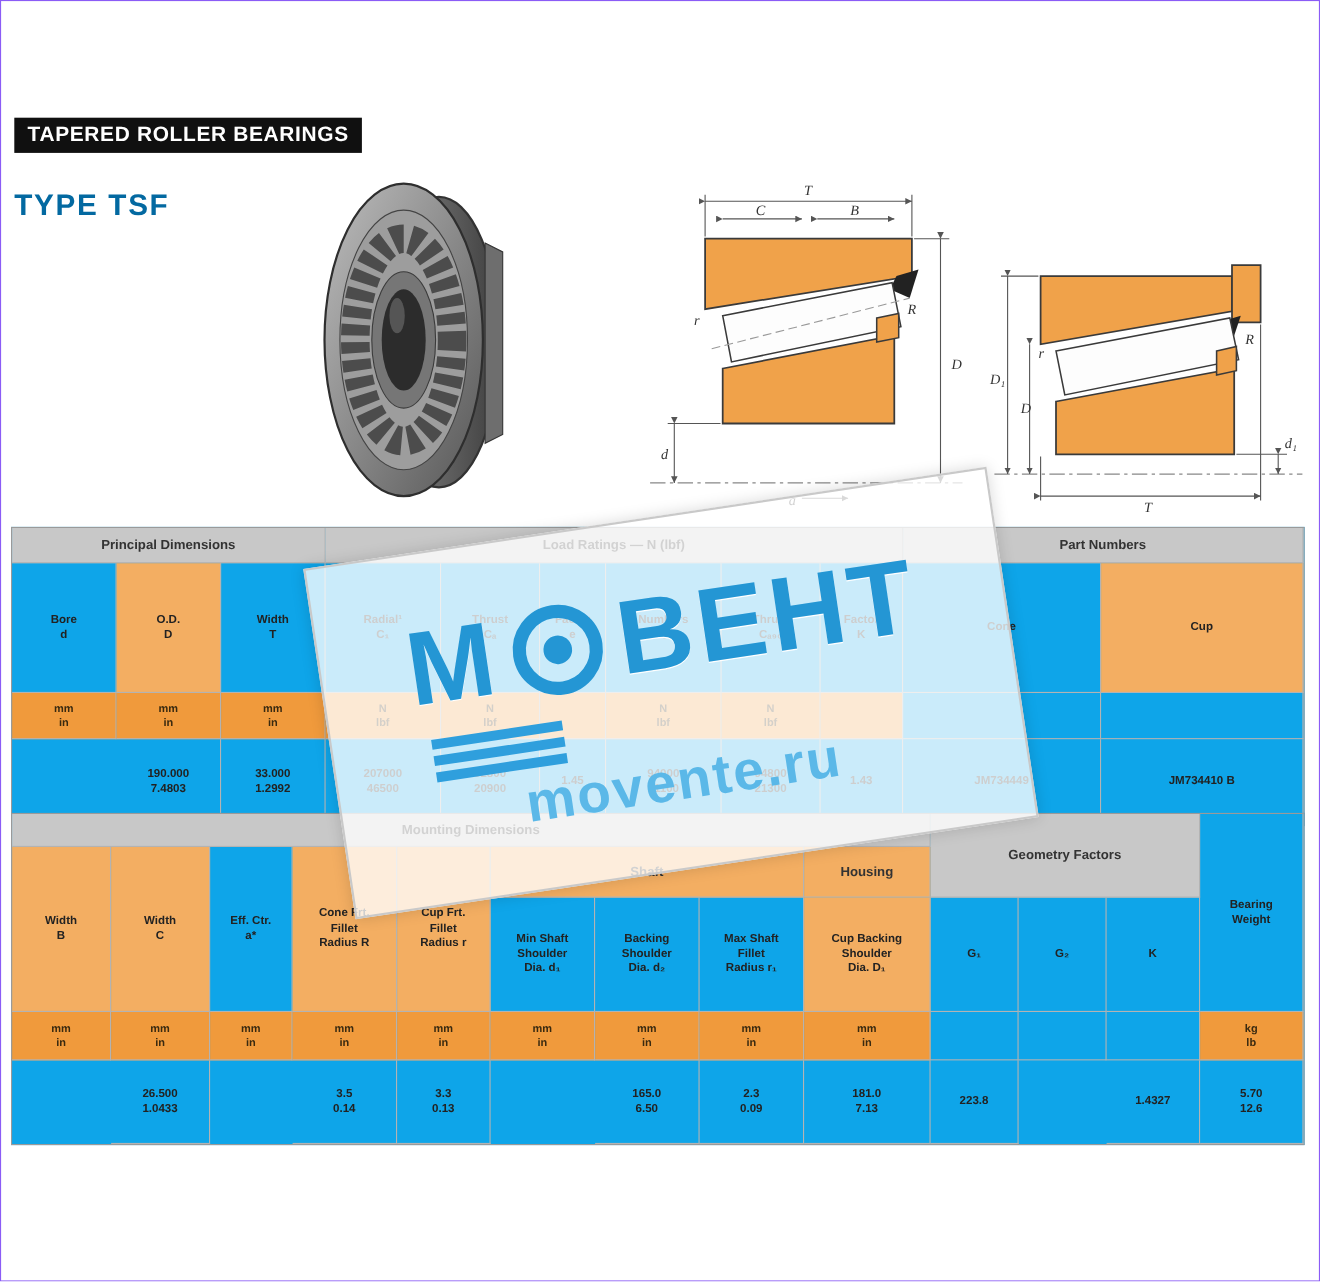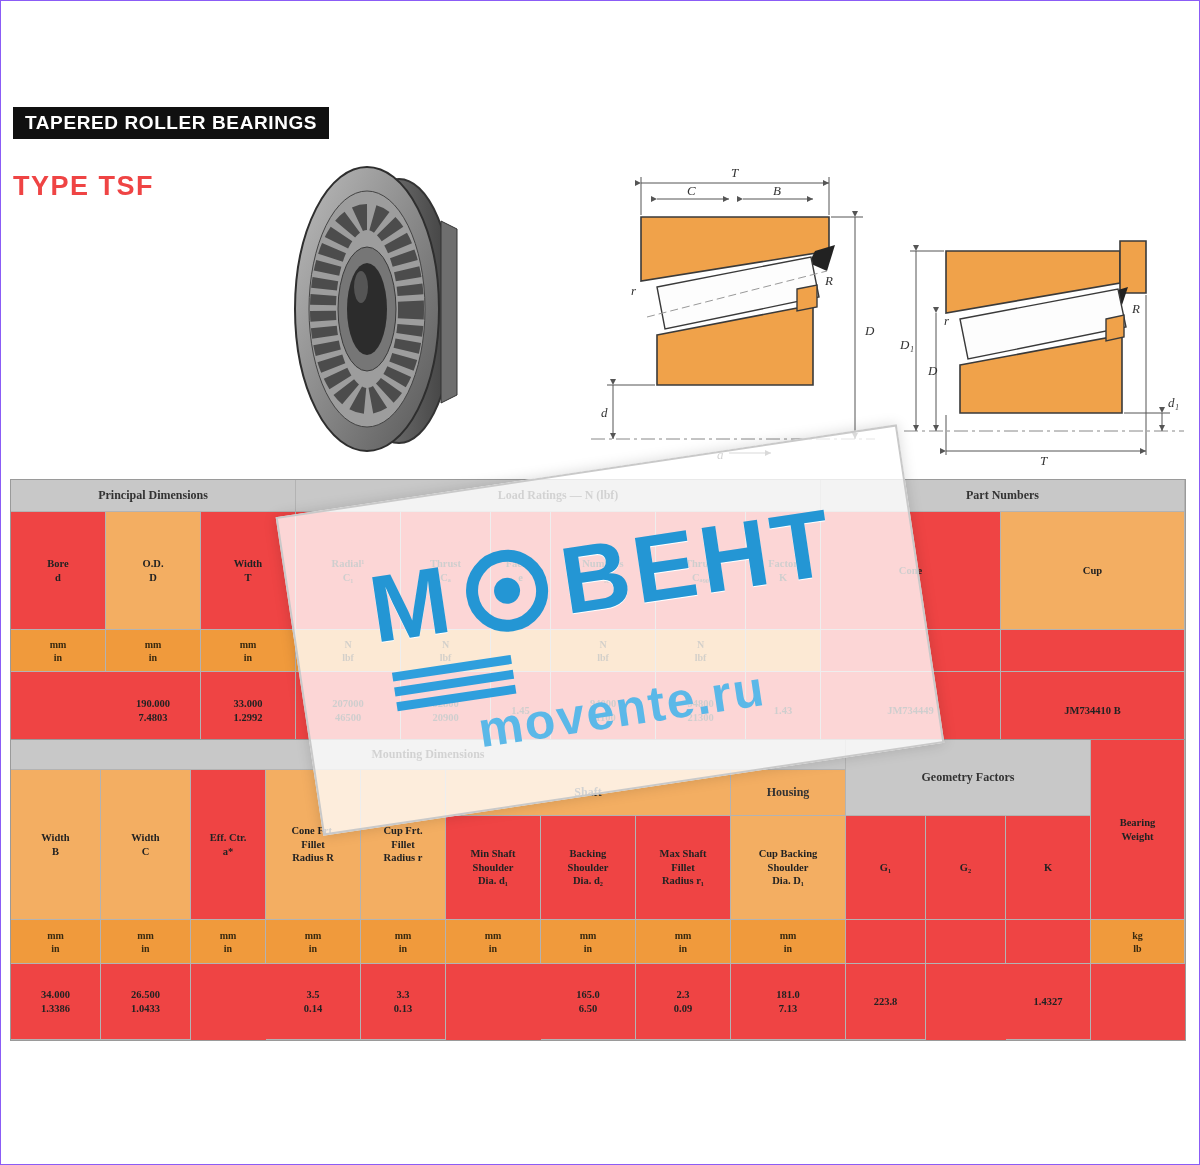--- a/index.html
+++ b/index.html
@@ -9,32 +9,31 @@
     background: #fff; border: 1px solid #8b5cf6; overflow: hidden;
   }
   
   .title {
     position: absolute; left: 12px; top: 106px;
     background: #101010; color: #fff; font-weight: 900; font-size: 19px;
     letter-spacing: 0.6px; padding: 5px 12px; display: inline-block;
   }
   .subtitle {
     position: absolute; left: 12px; top: 170px;
-    font-weight: 800; font-size: 27px; letter-spacing: 1.5px; color: #ef4444;
+    font-weight: 800; font-size: 27px; letter-spacing: 1.5px; color: #0369a1;
   }
   
   .photo    { position: absolute; left: 290px; top: 158px; width: 175px; height: 300px; }
   .diagram1 { position: absolute; left: 578px; top: 138px; width: 312px; height: 334px; }
   .diagram2 { position: absolute; left: 893px; top: 162px; width: 298px; height: 308px; }
   .dimtext { font-family: "Liberation Serif", serif; font-style: italic; font-size: 13px; fill: #333; }
   
   .tbl {
-    position: absolute; display: grid; background: #ef4444;
+    position: absolute; display: grid; background: #0ea5e9;
     border: 1px solid #9a9a9a;
-    font-family: Liberation Serif, serif;
   }
   .tbl1 {
     left: 9px; top: 478px;
     grid-template-columns: 95px 95px 95px 105px 90px 60px 105px 90px 75px 180px 184px;
     grid-template-rows: 32px 118px 42px 78px;
   }
   .tbl2 {
     left: 9px; top: 738px;
     grid-template-columns: 90px 90px 75px 95px 85px 95px 95px 95px 115px 80px 80px 85px 94px;
     grid-template-rows: 30px 46px 104px 44px 76px;
@@ -306,36 +305,36 @@
     <div class="cell units" style="grid-column:8;grid-row:4">mm
 in</div>
     <div class="cell units" style="grid-column:9;grid-row:4">mm
 in</div>
     <div class="cell" style="grid-column:10;grid-row:4"></div>
     <div class="cell" style="grid-column:11;grid-row:4"></div>
     <div class="cell" style="grid-column:12;grid-row:4"></div>
     <div class="cell units" style="grid-column:13;grid-row:4">kg
 lb</div>
 
-    <div class="cell data" style="grid-column:1;grid-row:5">34.000
-1.3386</div>
     <div class="cell data" style="grid-column:2;grid-row:5">26.500
 1.0433</div>
     <div class="cell data" style="grid-column:4;grid-row:5">3.5
 0.14</div>
     <div class="cell data" style="grid-column:5;grid-row:5">3.3
 0.13</div>
     <div class="cell data" style="grid-column:7;grid-row:5">165.0
 6.50</div>
     <div class="cell data" style="grid-column:8;grid-row:5">2.3
 0.09</div>
     <div class="cell data" style="grid-column:9;grid-row:5">181.0
 7.13</div>
     <div class="cell data" style="grid-column:10;grid-row:5">223.8</div>
     <div class="cell data" style="grid-column:12;grid-row:5">1.4327</div>
+    <div class="cell data" style="grid-column:13;grid-row:5">5.70
+12.6</div>
   </div>
 
   <div class="watermark">
     <div class="wm-row">
       <span class="wm-m">М</span>
       <span class="wm-logo">
           <span class="wm-logo-dot"></span>
         </span>
       <span class="wm-m">ВЕНТ</span>
     </div>

